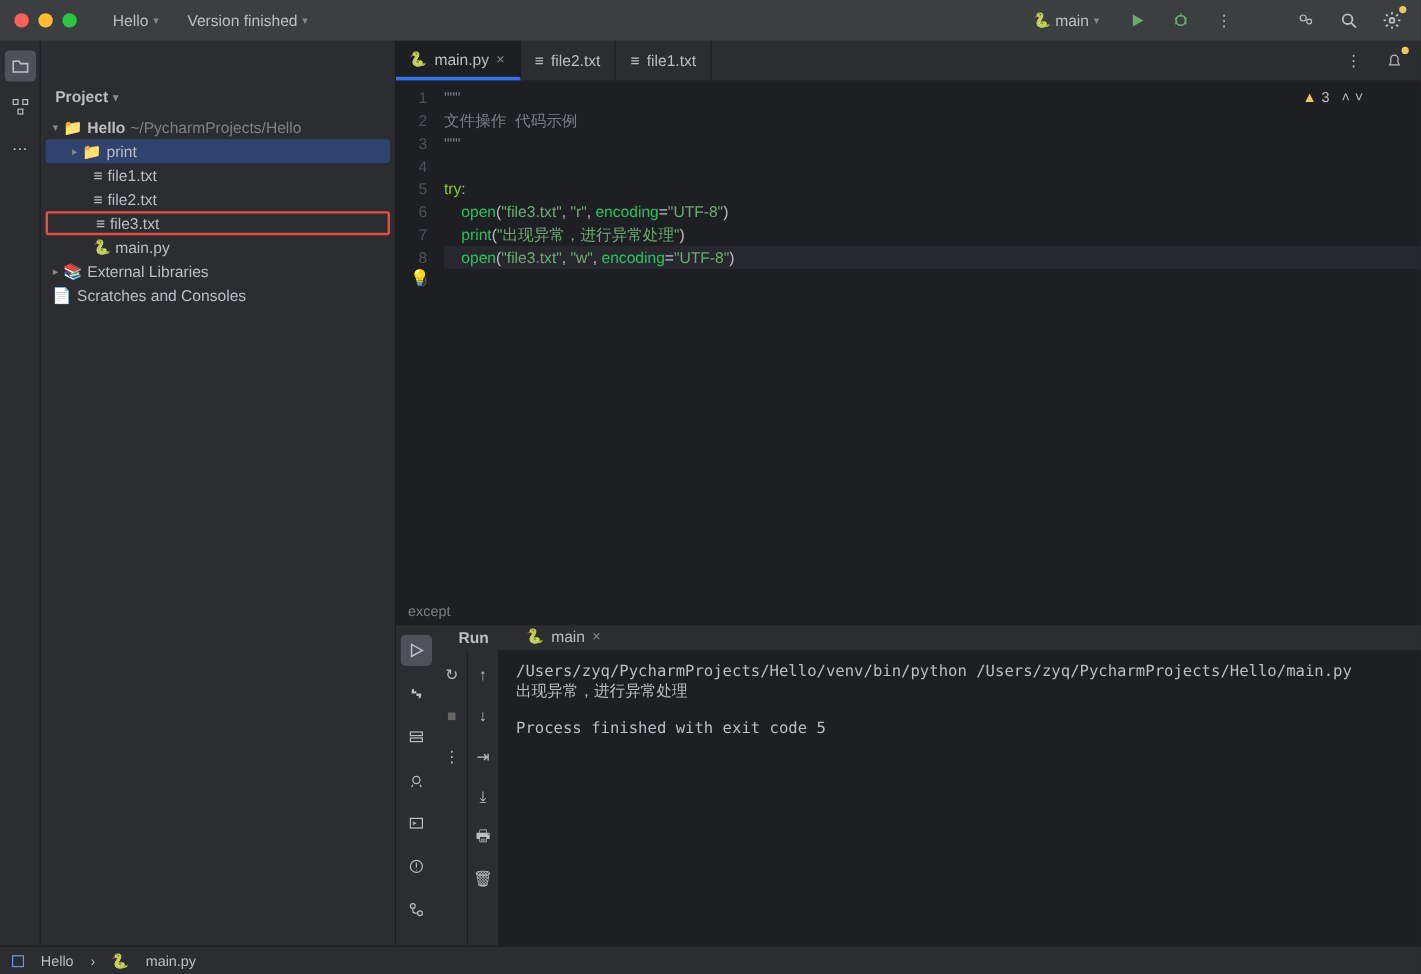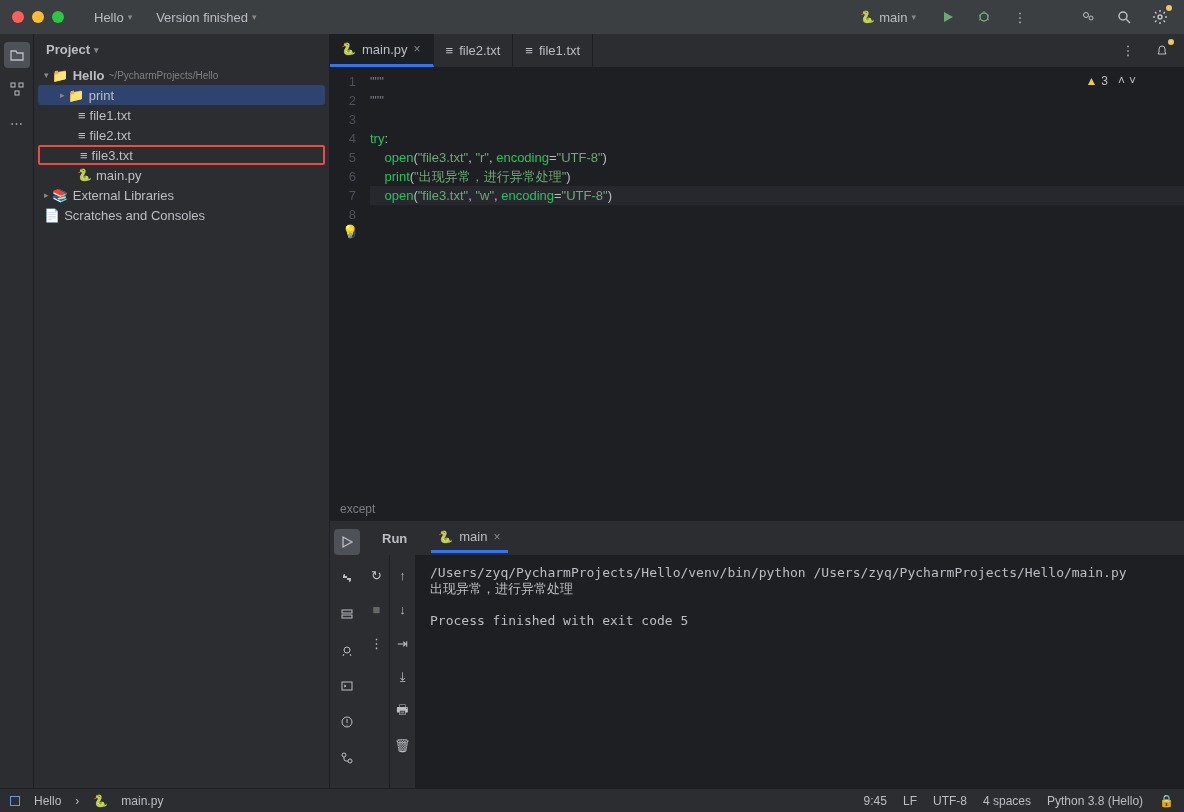--- a/index.html
+++ b/index.html
@@ -14,49 +14,49 @@
 .py-icon { width: 14px; height: 14px; display: inline-flex; align-items: center; justify-content: center; }
 .py-icon::before { content: "🐍"; font-size: 12px; }
 .icon-btn { width: 24px; height: 24px; display: flex; align-items: center; justify-content: center; cursor: pointer; color: #bcbec4; }
 .play-icon { color: #6aab73; }
 .bug-icon { color: #6aab73; }
 .main-area { flex: 1; display: flex; min-height: 0; }
 .left-rail { width: 34px; background: #2b2d30; border-right: 1px solid #1e1f22; display: flex; flex-direction: column; align-items: center; padding-top: 8px; gap: 8px; }
 .rail-btn { width: 26px; height: 26px; display: flex; align-items: center; justify-content: center; border-radius: 4px; cursor: pointer; color: #bcbec4; }
 .rail-btn.active { background: #4e5157; }
 .sidebar { width: 296px; background: #2b2d30; border-right: 1px solid #1e1f22; display: flex; flex-direction: column; }
-.sidebar-header { padding: 8px 12px; font-size: 13px; font-weight: 600; color: #bcbec4; display: flex; align-items: center; gap: 4px; }
+.sidebar-header { padding: 8px 12px; font-size: 13px; font-weight: 600; color: #bcbec4; display: flex; align-items: center; gap: 4px; margin-top: 31px; }
 .tree { padding: 0 4px; font-size: 13px; }
 .tree-row { display: flex; align-items: center; height: 20px; padding: 0 6px; gap: 4px; cursor: pointer; border-radius: 3px; }
 .tree-row.selected { background: #2e436e; }
 .tree-row.highlight { border: 2px solid #e84e40; border-radius: 2px; }
 .indent-1 { padding-left: 22px; } .indent-2 { padding-left: 40px; }
-.muted { color: #808080; font-size: 10px; }
+.muted { color: #808080; font-size: 13px; }
 .editor-wrap { flex: 1; display: flex; flex-direction: column; min-width: 0; }
 .tabs { height: 34px; display: flex; align-items: stretch; background: #2b2d30; border-bottom: 1px solid #1e1f22; }
 .tab { display: flex; align-items: center; padding: 0 12px; gap: 6px; cursor: pointer; border-right: 1px solid #1e1f22; color: #bcbec4; }
 .tab.active { background: #1e1f22; border-bottom: 3px solid #3574f0; }
 .tab-close { font-size: 12px; color: #888; }
 .tabs-right { margin-left: auto; display: flex; align-items: center; padding: 0 10px; gap: 10px; }
 .editor { flex: 1; background: #1e1f22; display: flex; font-family: "JetBrains Mono", Consolas, monospace; font-size: 13px; position: relative; }
 .gutter { width: 40px; text-align: right; padding-top: 4px; color: #4b5059; user-select: none; }
 .gutter div { height: 19px; line-height: 19px; padding-right: 14px; }
 .code { flex: 1; padding-top: 4px; }
 .code-line { height: 19px; line-height: 19px; white-space: pre; }
 .code-line.hl { background: #26282e; }
-.kw { color: #22c55e; text-align: center; } .str { color: #6aab73; } .fn { color: #22c55e; } .punc { color: #bcbec4; }
+.kw { color: #84cc16; text-align: center; } .str { color: #6aab73; } .fn { color: #22c55e; } .punc { color: #bcbec4; }
 .cmt { color: #7a7e85; }
 .bulb { position: absolute; left: 12px; top: 156px; color: #f2c55c; font-size: 13px; }
 .err-badge { position: absolute; right: 48px; top: 6px; color: #bcbec4; font-size: 12px; display: flex; align-items: center; gap: 4px; }
 .err-badge .warn { color: #f2c55c; }
 .breadcrumb-editor { height: 20px; background: #1e1f22; padding: 2px 10px; color: #7a7e85; font-size: 12px; }
 .run-panel { height: 268px; border-top: 1px solid #1e1f22; background: #2b2d30; display: flex; }
 .run-tool-rail { width: 26px; display: flex; flex-direction: column; align-items: center; padding-top: 8px; gap: 10px; border-right: 1px solid #1e1f22; }
 .run-main { flex: 1; display: flex; flex-direction: column; }
-.run-tabs { height: 34px; display: flex; align-items: center; padding: 0 10px; gap: 16px; }
+.run-tabs { height: 21px; display: flex; align-items: center; padding: 0 10px; gap: 16px; }
 .run-tab { color: #bcbec4; cursor: pointer; display: flex; align-items: center; gap: 6px; padding: 6px 8px; }
 .run-tab.main { border-bottom: 3px solid #3574f0; }
 .console { flex: 1; background: #1e1f22; padding: 10px 14px; font-family: Consolas, monospace; font-size: 13px; color: #bcbec4; white-space: pre-wrap; }
 .bottom-rail { width: 34px; background: #2b2d30; display: flex; flex-direction: column; align-items: center; gap: 10px; padding-top: 8px; }
 .statusbar { height: 24px; background: #2b2d30; border-top: 1px solid #1e1f22; display: flex; align-items: center; padding: 0 10px; font-size: 12px; gap: 14px; }
 .statusbar .right { margin-left: auto; display: flex; gap: 16px; }
 .sq { width:10px; height:10px; border:1px solid #6c95eb; display:inline-block; }
 .notif-dot { width:6px; height:6px; background:#f2c55c; border-radius:50%; position:absolute; top:0; right:0; }
 .icon-wrap { position:relative; }
 svg { display:block; }
@@ -218,20 +218,21 @@
           <div>3</div>
           <div>4</div>
           <div>5</div>
           <div>6</div>
           <div>7</div>
           <div>8</div>
           <div>9</div>
         </div>
       <div class="code" id="code">
           <div class="code-line"><span class="cmt">"""</span></div>
+          <div class="code-line"><span class="cmt">文件操作  代码示例</span></div>
           <div class="code-line"><span class="cmt">"""</span></div>
           <div class="code-line"></div>
           <div class="code-line"><span class="kw">try</span><span class="punc">:</span></div>
           <div class="code-line">    <span class="fn">open</span><span class="punc">(</span><span class="str">"file3.txt"</span><span class="punc">, </span><span class="str">"r"</span><span class="punc">, </span><span class="fn">encoding</span><span class="punc">=</span><span class="str">"UTF-8"</span><span class="punc">)</span></div>
           <div class="code-line">    <span class="fn">print</span><span class="punc">(</span><span class="str">"出现异常，进行异常处理"</span><span class="punc">)</span></div>
           <div class="code-line hl">    <span class="fn">open</span><span class="punc">(</span><span class="str">"file3.txt"</span><span class="punc">, </span><span class="str">"w"</span><span class="punc">, </span><span class="fn">encoding</span><span class="punc">=</span><span class="str">"UTF-8"</span><span class="punc">)</span></div>
         </div>
       <div class="bulb">💡</div>
       <div class="err-badge">
         <span class="warn">▲</span>
@@ -323,21 +324,13 @@
     </div>
   </div>
 </div>
 
 <div class="statusbar">
   <span class="sq"></span>
   <span>Hello</span>
   <span>›</span>
   <span class="py-icon"></span>
   <span>main.py</span>
-  <div class="right">
-    <span>9:45</span>
-    <span>LF</span>
-    <span>UTF-8</span>
-    <span>4 spaces</span>
-    <span>Python 3.8 (Hello)</span>
-    <span>🔒</span>
-  </div>
 </div>
 
 </body></html>

